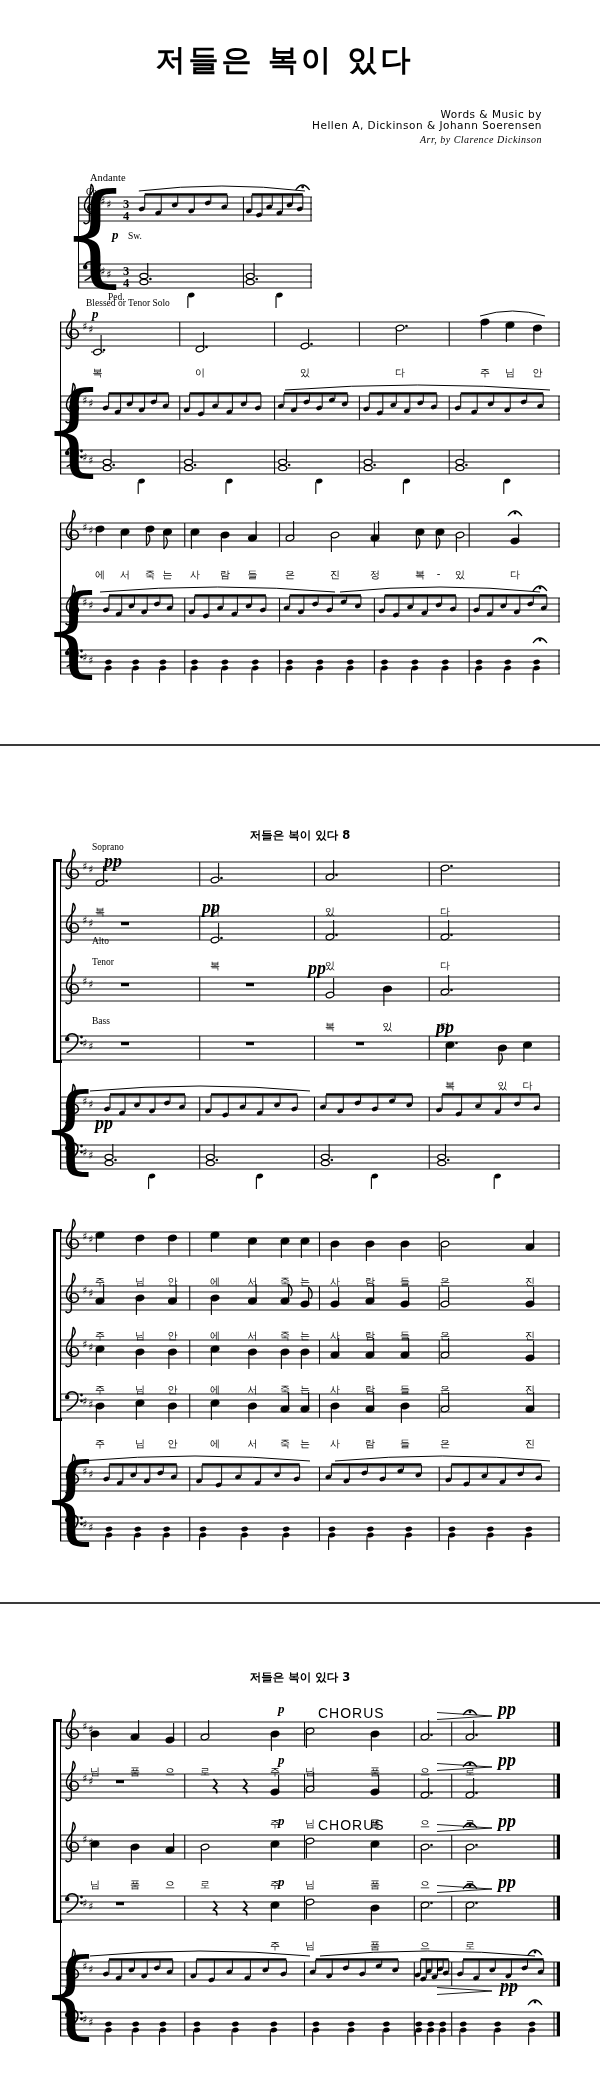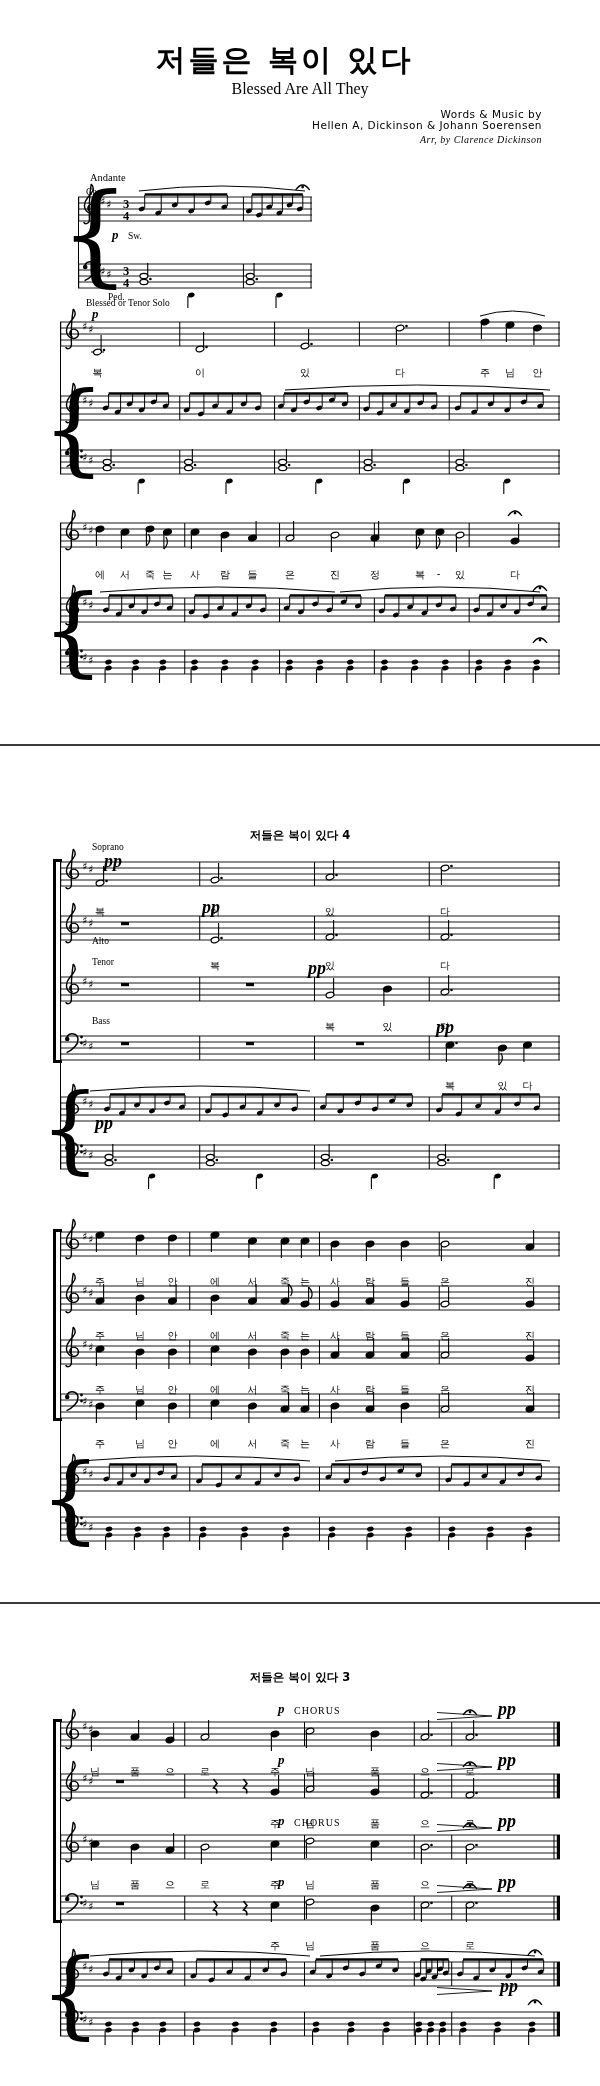--- a/index.html
+++ b/index.html
@@ -18,39 +18,38 @@
   .tsig{font-family:"Liberation Serif",serif;font-weight:bold;font-size:12.5px;text-anchor:middle;}
   .lyrics{position:absolute;height:13px;}
   .lyrics span{position:absolute;transform:translateX(-50%);font-size:10px;
          font-family:"DejaVu Sans",sans-serif;white-space:nowrap;}
   .mark{position:absolute;font-family:"Liberation Serif",serif;font-size:9.5px;}
   .tempo{position:absolute;font-family:"Liberation Serif",serif;font-size:10.5px;}
   .plabel{position:absolute;font-family:"Liberation Serif",serif;font-size:9.5px;}
   .dyn{position:absolute;font-family:"Liberation Serif",serif;font-style:italic;
          font-weight:bold;font-size:13px;line-height:1;}
   .dyn.pp{font-size:18px;}
-  .chorus{position:absolute;font-family:Liberation Serif, serif;font-size:10px;letter-spacing:1px;}
+  .chorus{position:absolute;font-family:Liberation Sans, sans-serif;font-size:14px;letter-spacing:1px;margin-left:24px;}
   .sysline{position:absolute;width:1.2px;background:#000;}
   .bracket{position:absolute;width:2.5px;background:#000;}
   .bracket::before,.bracket::after{content:"";position:absolute;left:0;width:9px;height:3px;background:#000;}
   .bracket::before{top:-3px;}
   .bracket::after{bottom:-3px;}
   .brace{position:absolute;font-family:"DejaVu Serif",serif;line-height:0.78;color:#000;}
   .brace::before{content:"{";}
   .pagebreak{position:absolute;left:0;width:600px;height:2px;background:#3a3a3a;}
   .hairpin{position:absolute;}
   .hairpin line{stroke:#000;stroke-width:0.9;}
 </style>
 </head>
 <body>
 
 <div id="score">
 
   <div class="title">저들은 복이 있다</div>
-  <div class="subtitle">Blessed Are All They</div>
   <div class="credit" style="top:108px">Words &amp; Music by</div>
   <div class="credit" style="top:119px">Hellen A, Dickinson &amp; Johann Soerensen</div>
   <div class="credit it" style="top:134px">Arr, by Clarence Dickinson</div>
 
   <span class="tempo" style="left:90px;top:172px">Andante</span>
   <span class="mark" style="left:86px;top:187px">Ch.</span>
   <span class="dyn" style="left:112px;top:228px">p</span>
   <span class="mark" style="left:128px;top:231px">Sw.</span>
   <span class="mark" style="left:108px;top:292px">Ped.</span>
 
@@ -544,21 +543,21 @@
         <ellipse cx="447.8" cy="36" rx="3.4" ry="2.4" fill="#000" transform="rotate(-18 447.8 36)"></ellipse>
         <line x1="444.40000000000003" y1="37" x2="444.40000000000003" y2="51" stroke="#000" stroke-width="1.1"></line>
         <ellipse cx="476.6" cy="30" rx="3.4" ry="2.4" fill="#000" transform="rotate(-18 476.6 30)"></ellipse>
         <ellipse cx="476.6" cy="36" rx="3.4" ry="2.4" fill="#000" transform="rotate(-18 476.6 36)"></ellipse>
         <line x1="473.20000000000005" y1="37" x2="473.20000000000005" y2="51" stroke="#000" stroke-width="1.1"></line>
       </svg>
     </div>
 
   <div class="pagebreak" style="top:744px"></div>
 
-  <div class="pheader" style="top:828px">저들은 복이 있다  4</div>
+  <div class="pheader" style="top:828px">저들은 복이 있다  8</div>
 
   <div class="bracket" style="left:53px;top:862px;height:198px"></div>
   <div class="sysline" style="left:60px;top:862px;height:307px"></div>
 
   <span class="plabel" style="left:92px;top:842px">Soprano</span>
   <span class="dyn pp" style="left:104px;top:852px">pp</span>
   <div class="staff" style="left:60px;top:844px;width:500px">
       <svg width="500" height="70">
         <line x1="0" y1="18" x2="500" y2="18" stroke="#000" stroke-width="0.9"></line>
         <line x1="0" y1="24" x2="500" y2="24" stroke="#000" stroke-width="0.9"></line>

